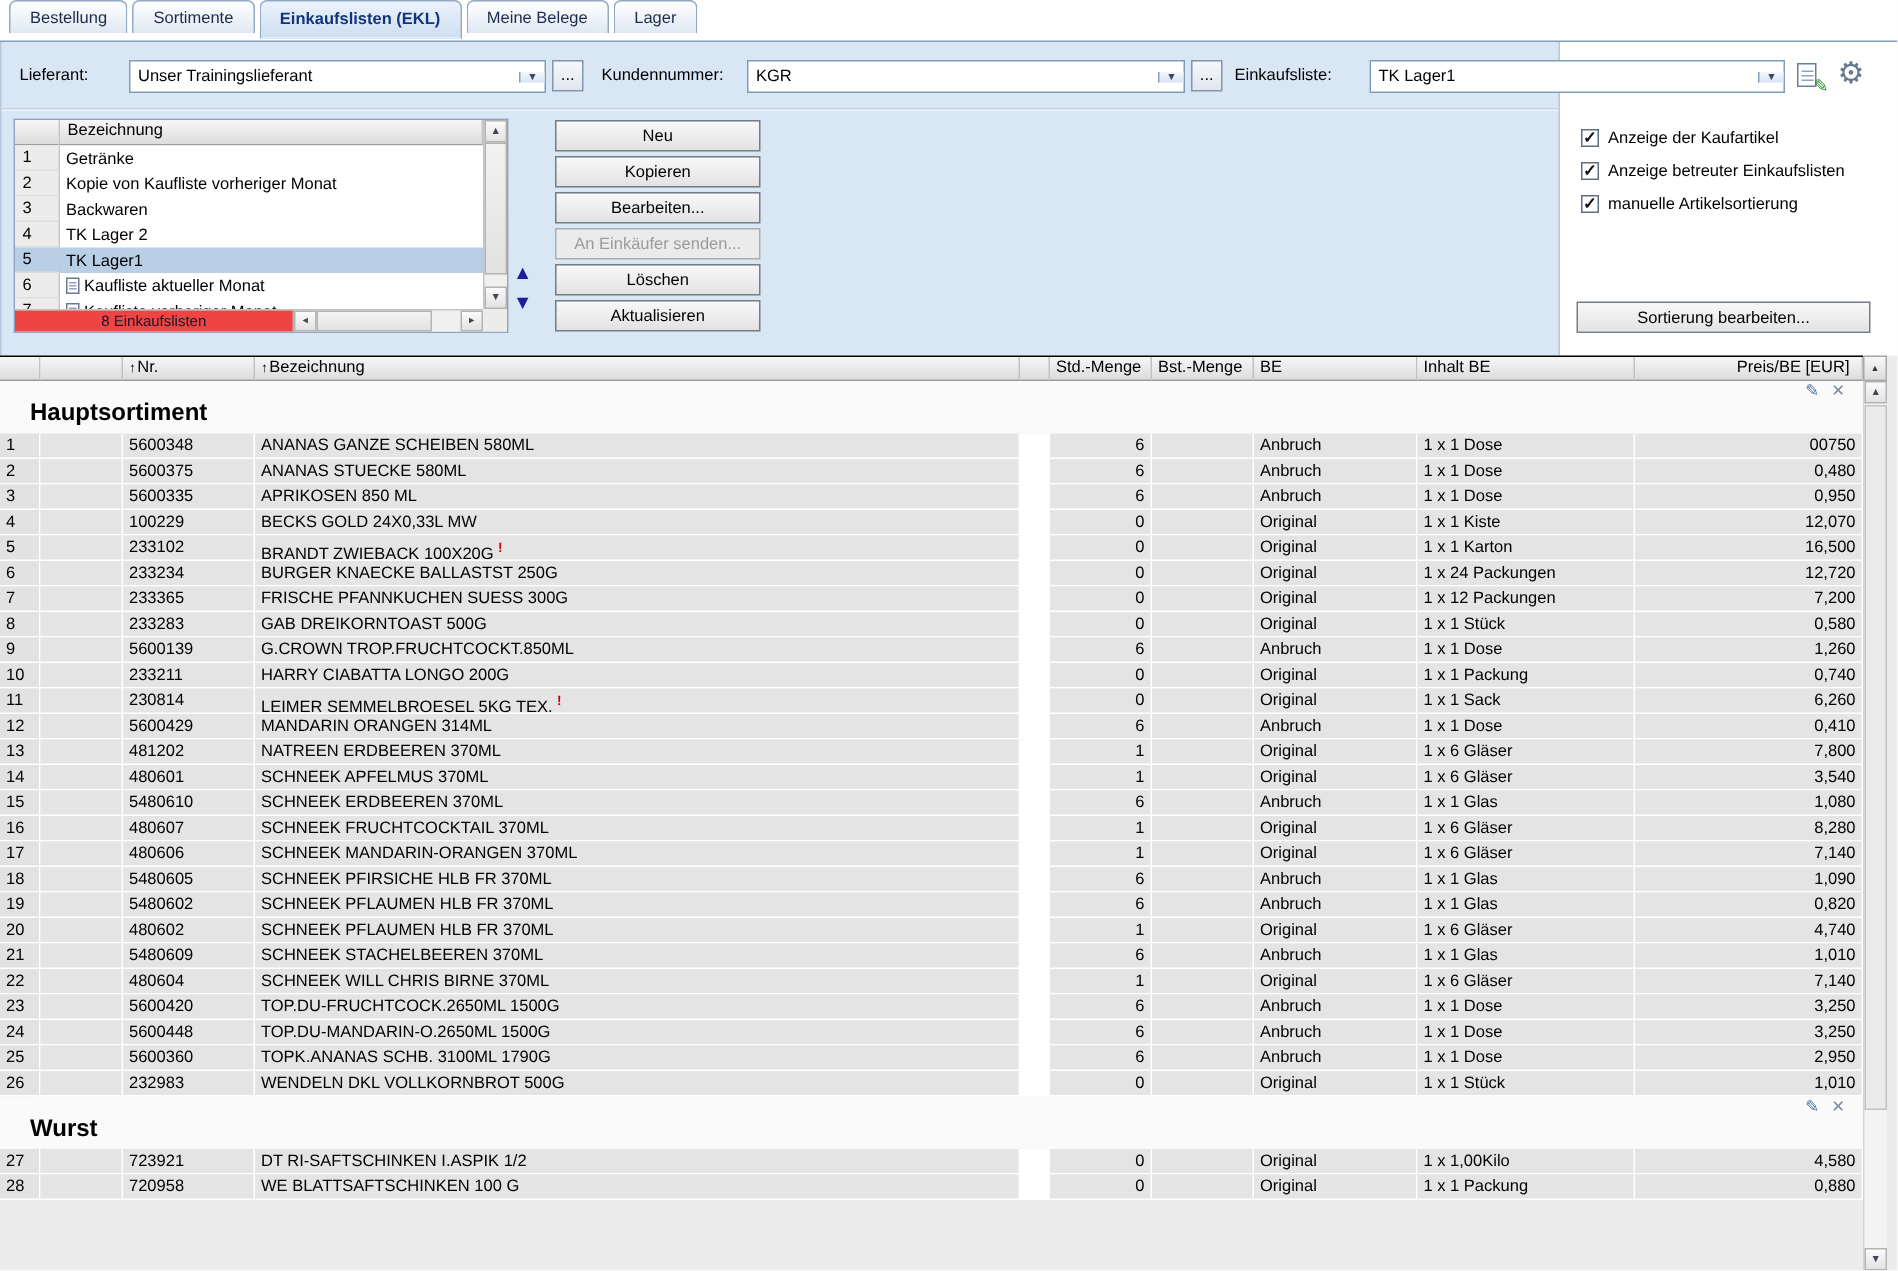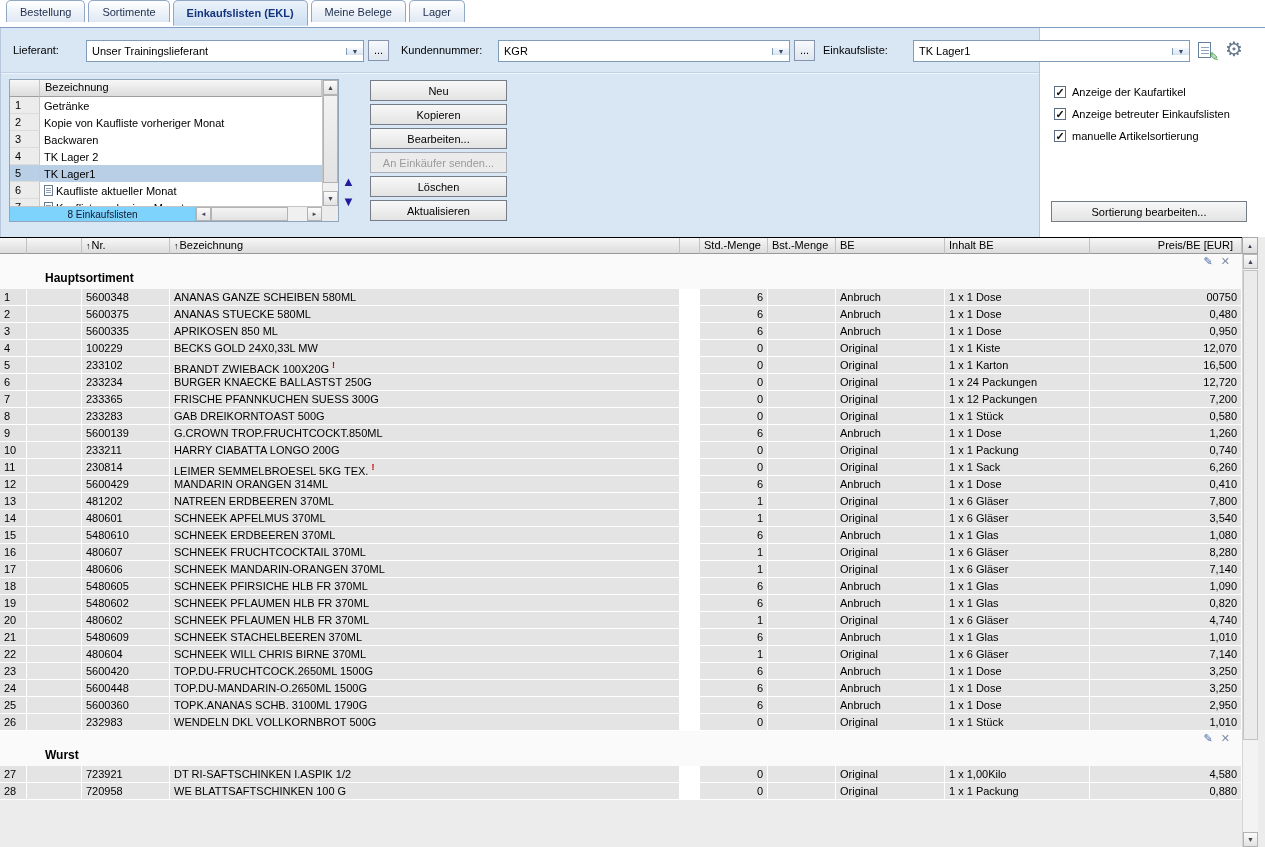--- a/index.html
+++ b/index.html
@@ -54,21 +54,21 @@
         linear-gradient(#8fa3bd,#8fa3bd) 1px 2px/5px 1px no-repeat,
         linear-gradient(#8fa3bd,#8fa3bd) 1px 4px/5px 1px no-repeat,
         linear-gradient(#8fa3bd,#8fa3bd) 1px 6px/5px 1px no-repeat,#fff}
   .lvs{grid-column:3;grid-row:1/3;background:#f0f0f0;border-left:1px solid #c4c4c4;
        display:flex;flex-direction:column}
   .sarr{height:15px;flex:none;background:linear-gradient(#fbfbfb,#e2e2e2);border:1px solid #b3b3b3;
         font-size:7px;color:#445;display:flex;align-items:center;justify-content:center;cursor:pointer}
   .lthumb{height:88px;flex:none;background:linear-gradient(#f2f2f2,#e2e2e2);border:1px solid #b3b3b3;cursor:pointer}
   .lvs .fill{flex:1}
   .lhs{grid-column:1/3;grid-row:3;display:flex;background:#f0f0f0;border-top:1px solid #c4c4c4}
-  .lstatus{width:186px;flex:none;background:#7dd3fc;border-right:1px solid #b3b3b3;font-size:10px;
+  .lstatus{width:186px;flex:none;background:#ef4444;border-right:1px solid #b3b3b3;font-size:10px;
         display:flex;align-items:center;justify-content:center;color:#15152a}
   .hbtn{width:15px;flex:none;background:linear-gradient(#fbfbfb,#e2e2e2);border:1px solid #b3b3b3;
         font-size:6px;color:#445;display:flex;align-items:center;justify-content:center;cursor:pointer}
   .htrack{flex:1;position:relative}
   .hthumb{position:absolute;left:0;top:0;bottom:0;width:80%;background:linear-gradient(#f4f4f4,#e2e2e2);
         border:1px solid #b3b3b3;cursor:pointer}
   .lcorner{grid-column:3;grid-row:3;background:#ececec}
 
   .reorder{position:absolute;left:341px;top:147px;display:flex;flex-direction:column;gap:7px;
            font-size:13px;line-height:13px;color:#1d1d9e}
@@ -109,21 +109,21 @@
   .c-preis{width:152px;flex:none}
   .num{text-align:right;padding-right:8px}
   .tbody{width:1242px}
   .trow{display:flex;height:17px}
   .td{background:#e4e4e4;border-right:1px solid #fff;border-bottom:1px solid #fff;
       line-height:16px;padding:0 4px;white-space:nowrap;overflow:hidden}
   .td.c-blank{background:#fff}
   .td.c-rownum{background:#e2e2e2;padding-left:4px}
   .warn{color:#cc0000;font-weight:bold;font-size:9px;vertical-align:super;margin-left:3px}
   .band{position:relative;height:35px;display:flex;align-items:flex-end;background:#fafafa}
-  .band-title{margin-left:45px;margin-bottom:4px;font-weight:bold;font-size:12px}
+  .band-title{margin-left:20px;margin-bottom:4px;font-weight:bold;font-size:16px}
   .band-tools{position:absolute;top:2px;right:12px;display:flex;gap:8px;font-size:11px;line-height:11px}
   .pencil{color:#4f6fa5;cursor:pointer}
   .xicon{color:#7d8ca3;cursor:pointer}
   .vs{position:absolute;left:1242px;top:17px;bottom:0;width:16px;background:#f3f3f3;border-left:1px solid #d5d5d5}
   .vs .sarr{width:100%;position:absolute;left:0}
   .vs .up{top:0}
   .vs .down{bottom:0}
   .vthumb{position:absolute;left:0;right:0;top:16px;height:470px;background:#ebebeb;
           border:1px solid #c3c3c3;cursor:pointer}
 </style>

